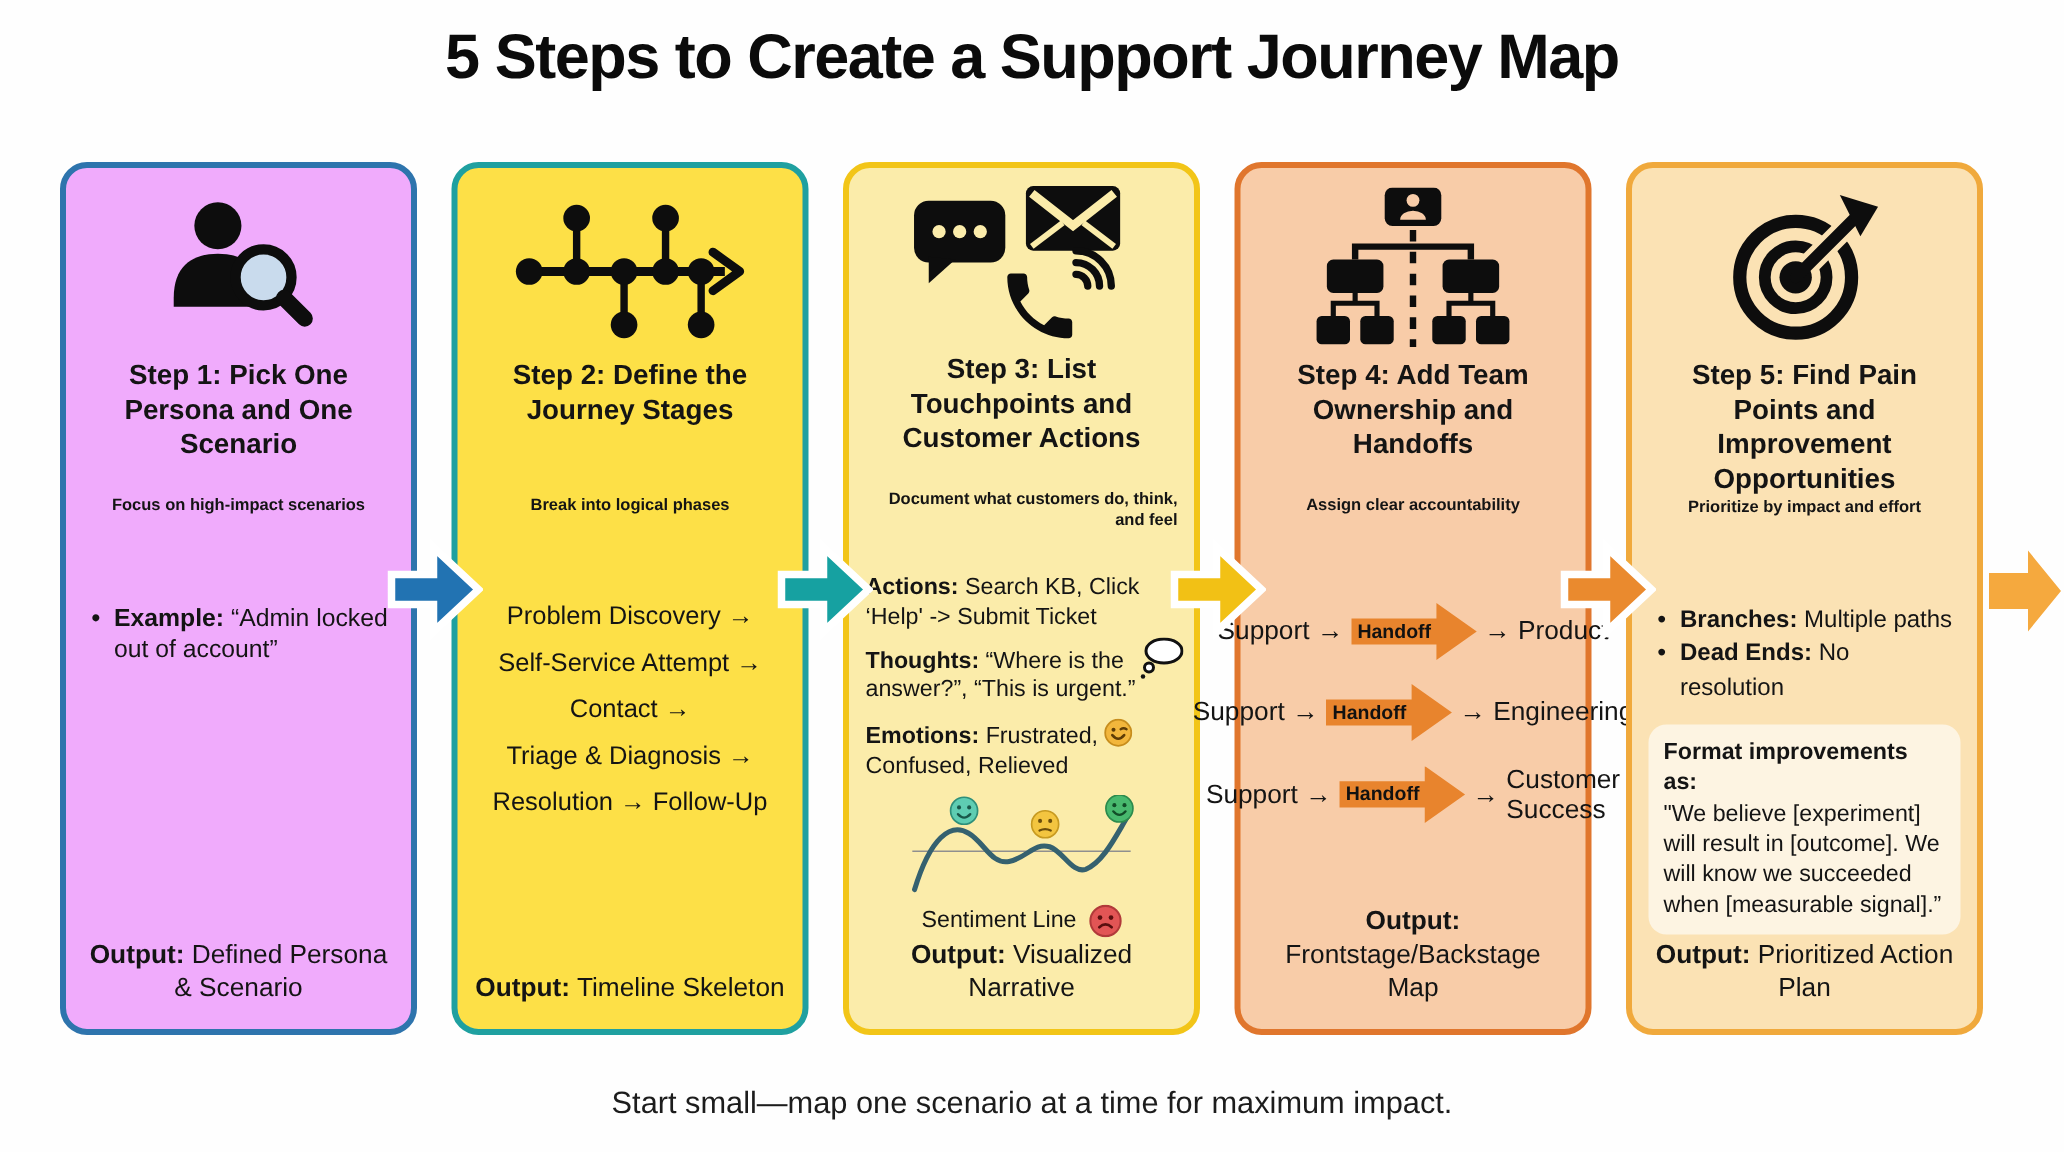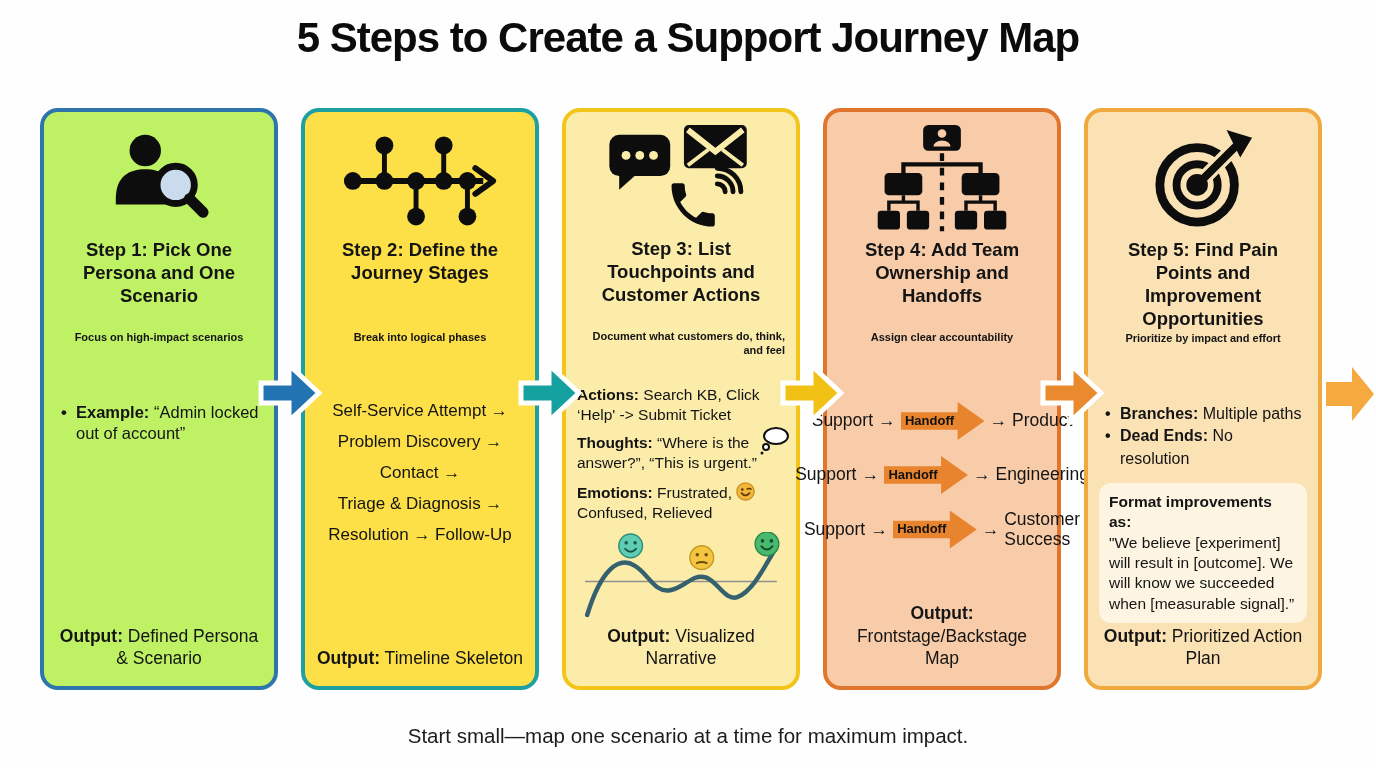--- a/index.html
+++ b/index.html
@@ -7,21 +7,21 @@
   body { font-family: "Liberation Sans", "DejaVu Sans", sans-serif; color:#141414; }
   .page { position:relative; width:1376px; height:768px; background:#fefefe; overflow:hidden; }
 
   .main-title { position:absolute; top:14px; left:0; width:100%; text-align:center;
     font-size:42px; font-weight:800; letter-spacing:-1px; color:#0b0b0b; }
 
   .cards-row { position:absolute; left:40px; top:108px; width:1336px; height:582px; display:flex; gap:23px; }
 
   .card { width:238px; height:582px; border-radius:18px; border:4px solid; padding:10px 11px 14px;
     display:flex; flex-direction:column; align-items:center; }
-  .card-1 { background:#bef264; border-color:#2e74ad; }
+  .card-1 { background:#f0abfc; border-color:#2e74ad; }
   .card-2 { background:#fde047; border-color:#1fa0a0; }
   .card-3 { background:#fbecaa; border-color:#f2c518; }
   .card-4 { background:#f8cca8; border-color:#e0762d; }
   .card-5 { background:#fbe2b4; border-color:#f0a93c; }
 
   .icon-area { height:110px; display:flex; align-items:center; justify-content:center; margin-top:2px; }
   .card-title { font-size:18.5px; line-height:1.25; font-weight:700; text-align:center; min-height:92px; margin-top:4px; }
   .card-subtitle { font-size:11px; line-height:1.3; font-weight:700; text-align:right; min-height:56px; }
   .lead { font-weight:700; }
 
@@ -106,22 +106,22 @@
           <circle cx="132" cy="50" r="9" fill="#0d0d0d"></circle>
           <circle cx="48" cy="14" r="9" fill="#0d0d0d"></circle>
             <circle cx="108" cy="14" r="9" fill="#0d0d0d"></circle>
           <circle cx="80" cy="86" r="9" fill="#0d0d0d"></circle>
             <circle cx="132" cy="86" r="9" fill="#0d0d0d"></circle>
         </svg>
       </div>
       <h2 class="card-title">Step 2: Define the Journey Stages</h2>
       <p class="card-subtitle">Break into logical phases</p>
       <div class="phase-list">
+        <div>Problem Discovery →</div>
         <div>Self-Service Attempt →</div>
-        <div>Problem Discovery →</div>
         <div>Contact →</div>
         <div>Triage &amp; Diagnosis →</div>
         <div>Resolution → Follow-Up</div>
       </div>
       <p class="output"><span class="lead">Output:</span><span> Timeline Skeleton</span></p>
     </section>
 
     <section class="card card-3">
       <div class="icon-area">
         <svg width="150" height="106" viewBox="0 0 150 108">
@@ -173,20 +173,29 @@
             <circle cx="4.5" cy="-3" r="1.8" fill="#6b4e0b"></circle>
             <path d="M-5 5.5 Q0 3 5 5.5" fill="none" stroke="#6b4e0b" stroke-width="2" stroke-linecap="round"></path>
           </g>
         <g transform="translate(190,12)">
             <circle r="12" fill="#48b96e" stroke="#2c8a4d" stroke-width="1.5"></circle>
             <circle cx="-4.5" cy="-3" r="1.8" fill="#124d28"></circle>
             <circle cx="4.5" cy="-3" r="1.8" fill="#124d28"></circle>
             <path d="M-5.5 2.5 Q0 9 5.5 2.5" fill="none" stroke="#124d28" stroke-width="2" stroke-linecap="round"></path>
           </g>
       </svg>
+      <div class="sentiment-label-row">
+        <span>Sentiment Line</span>
+        <svg width="22" height="22" viewBox="0 0 24 24">
+            <circle cx="12" cy="12" r="11" fill="#e25555" stroke="#b13a3a" stroke-width="1.5"></circle>
+            <circle cx="8" cy="9.5" r="1.7" fill="#5a0f0f"></circle>
+            <circle cx="16" cy="9.5" r="1.7" fill="#5a0f0f"></circle>
+            <path d="M7.5 16.5 Q12 12.5 16.5 16.5" fill="none" stroke="#5a0f0f" stroke-width="2" stroke-linecap="round"></path>
+          </svg>
+      </div>
       <p class="output"><span class="lead">Output:</span><span> Visualized Narrative</span></p>
     </section>
 
     <section class="card card-4">
       <div class="icon-area">
         <svg width="148" height="108" viewBox="0 0 150 126">
           <rect x="53" y="0" width="44" height="30" rx="6" fill="#0d0d0d"></rect>
           <circle cx="75" cy="10" r="5" fill="#f8cca8"></circle>
           <path d="M65 25 a10 7 0 0 1 20 0 Z" fill="#f8cca8"></path>
           <polyline points="30,56 30,46 120,46 120,56" fill="none" stroke="#0d0d0d" stroke-width="5"></polyline>

